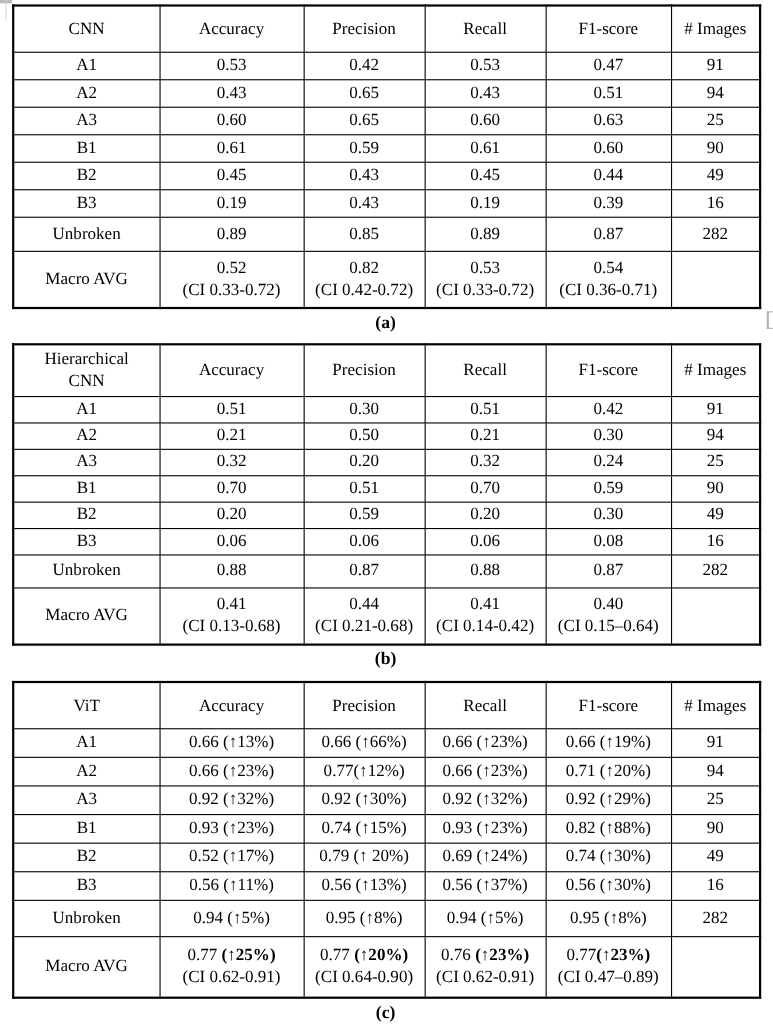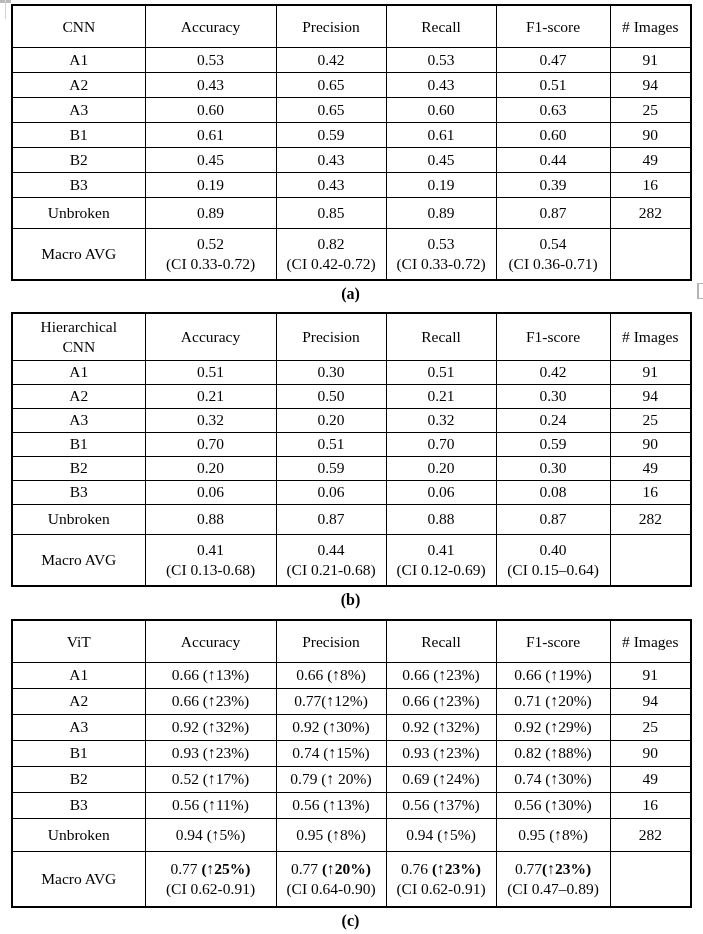--- a/index.html
+++ b/index.html
@@ -276,21 +276,21 @@
             <td>
               <div><span>0.41</span></div>
               <div class="macro-line2">(CI 0.13-0.68)</div>
             </td>
             <td>
               <div><span>0.44</span></div>
               <div class="macro-line2">(CI 0.21-0.68)</div>
             </td>
             <td>
               <div><span>0.41</span></div>
-              <div class="macro-line2">(CI 0.12-0.69)</div>
+              <div class="macro-line2">(CI 0.14-0.42)</div>
             </td>
             <td>
               <div><span>0.40</span></div>
               <div class="macro-line2">(CI 0.15–0.64)</div>
             </td>
             <td></td>
           </tr>
         </tbody>
       </table>
   </section>
@@ -314,21 +314,21 @@
             <th>Precision</th>
             <th>Recall</th>
             <th>F1-score</th>
             <th># Images</th>
           </tr>
         </thead>
         <tbody>
           <tr class="data-row">
             <th>A1</th>
             <td>0.66 (↑13%)</td>
-            <td>0.66 (↑8%)</td>
+            <td>0.66 (↑66%)</td>
             <td>0.66 (↑23%)</td>
             <td>0.66 (↑19%)</td>
             <td>91</td>
           </tr>
           <tr class="data-row">
             <th>A2</th>
             <td>0.66 (↑23%)</td>
             <td>0.77(↑12%)</td>
             <td>0.66 (↑23%)</td>
             <td>0.71 (↑20%)</td>

